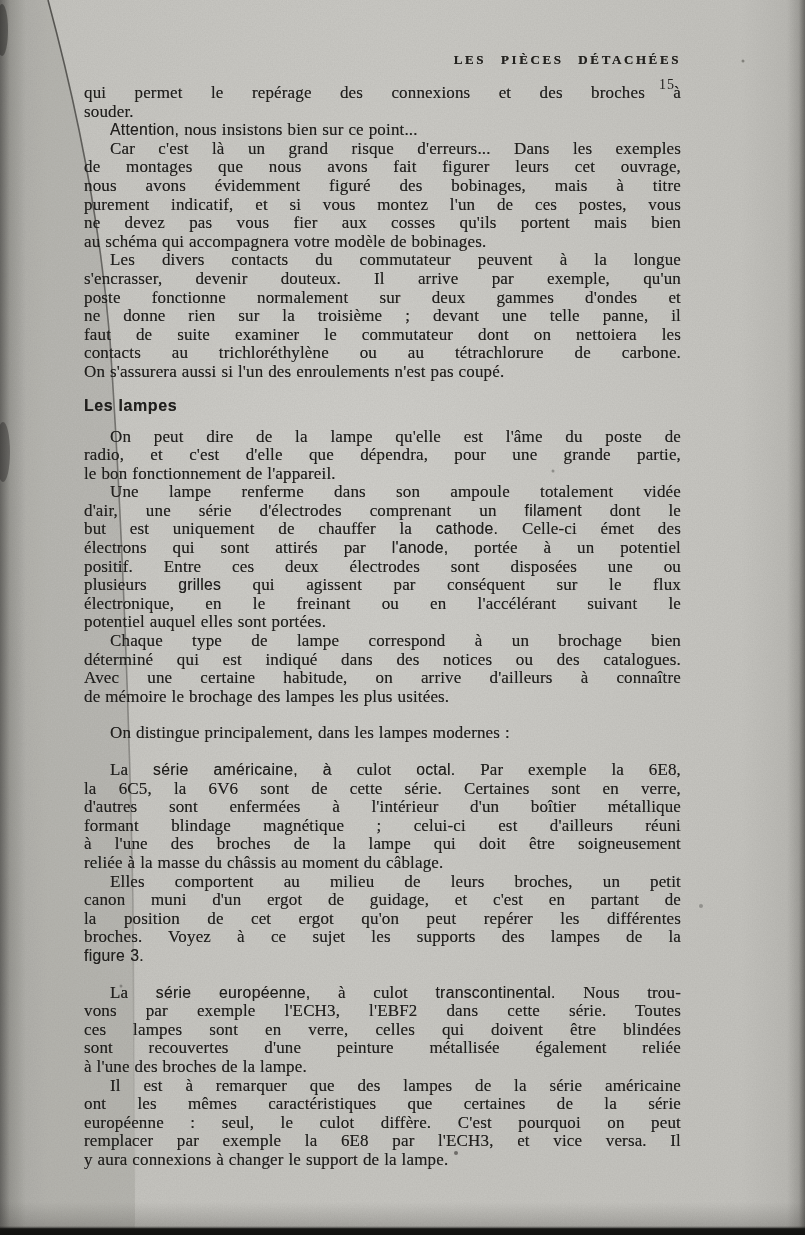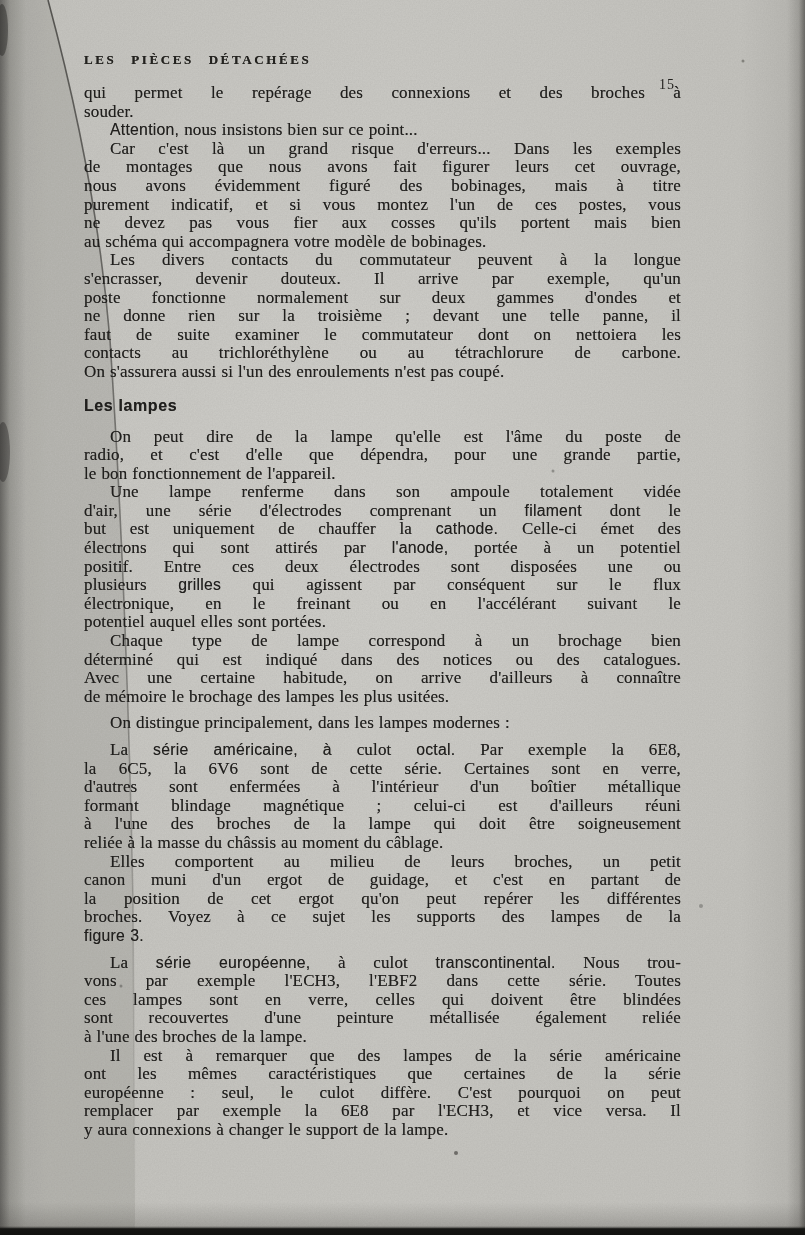--- a/index.html
+++ b/index.html
@@ -36,38 +36,38 @@
   }
   .edge-bottom-shadow {
     position: absolute; left: 0; bottom: 7px; width: 100%; height: 26px;
     background: linear-gradient(0deg, rgba(60,58,54,0.25), rgba(0,0,0,0));
   }
   .header {
     position: absolute; left: 84px; top: 52px; width: 597px; height: 22px;
   }
   .running-title {
     position: absolute; left: 0; right: 0; top: 0;
-    text-align: left;
+    text-align: right;
     font-size: 13px; font-weight: bold;
     letter-spacing: 2.6px; word-spacing: 9px;
     color: #23221f;
     text-shadow: 0 0 0.5px rgba(35,34,31,0.7);
   }
   .page-number {
     position: absolute; right: 6px; top: -3px;
     font-size: 14px; font-weight: normal;
     letter-spacing: 1px;
     color: #23221f;
     margin-top: 28px;
   }
   .content {
     position: absolute; left: 84px; top: 84px; width: 597px;
   }
   .paragraph { margin: 0; }
-  .paragraph.gap-before { margin-top: 8px; }
+  .paragraph.gap-before { margin-top: 18px; }
   .line {
     font-size: 17px;
     line-height: 18.6px;
     letter-spacing: 0.15px;
     word-spacing: 0.5px;
     text-align: justify;
     text-align-last: justify;
     white-space: nowrap;
     text-shadow: 0 0 0.6px rgba(32,31,29,0.55);
   }

